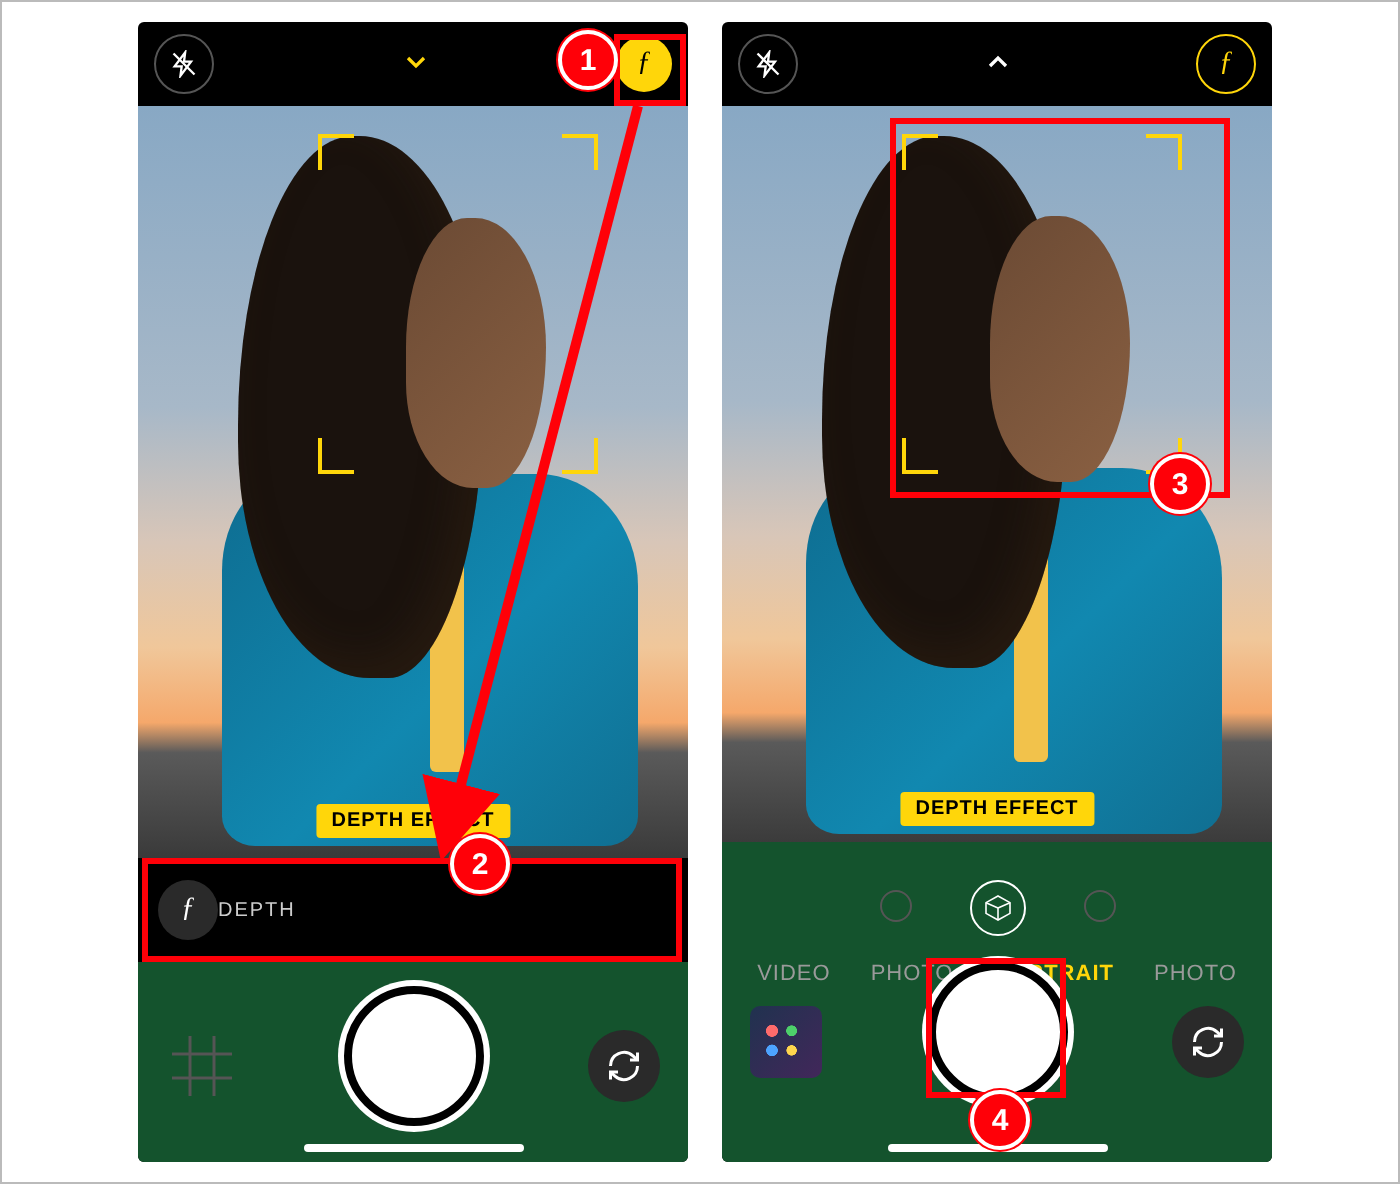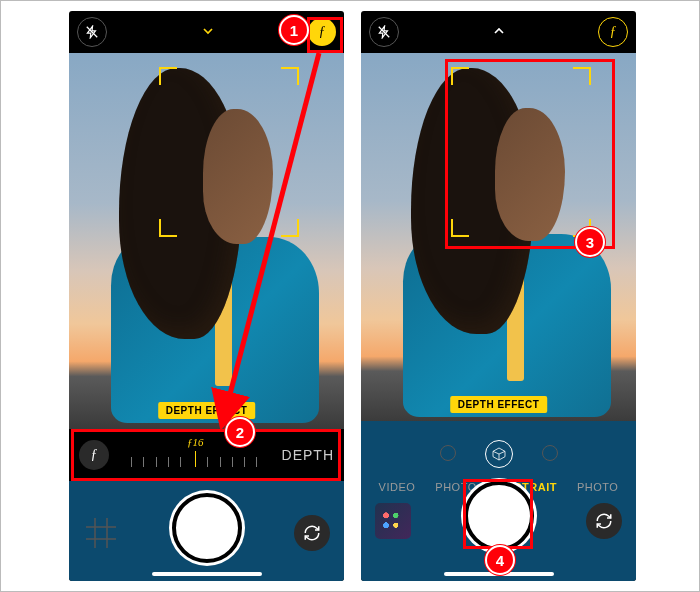--- a/index.html
+++ b/index.html
@@ -29,22 +29,22 @@
   .corner.bl{bottom:0;left:0;border-right:none;border-top:none}
   .corner.br{bottom:0;right:0;border-left:none;border-top:none}
   .badge{position:absolute;bottom:10px;left:50%;transform:translateX(-50%);background:#ffd60a;color:#000;font-size:10px;font-weight:600;letter-spacing:.5px;padding:3px 8px;border-radius:2px}
   
   .depthrow{position:absolute;left:0;right:0;top:418px;height:52px;background:#000;display:flex;align-items:center;color:#fff;padding:0 10px;box-sizing:border-box}
   .depthrow .ficon{width:30px;height:30px;border-radius:50%;background:#2a2a2a;color:#fff;display:flex;align-items:center;justify-content:center;font-family:serif;font-style:italic;font-size:14px}
   .ticks{flex:1;position:relative;height:30px;margin:0 10px}
   .tick{position:absolute;bottom:3px;width:1px;height:10px;background:#777}
   .tick.tall{height:16px;background:#ffd60a}
   .fval{position:absolute;top:-4px;left:50%;transform:translateX(-50%);color:#ffd60a;font-size:11px;font-family:serif;font-style:italic}
-  .depthlabel{font-size:14px;letter-spacing:1px;color:#ccc}
-  .bottombar{position:absolute;left:0;right:0;bottom:0;background:#0c4a6e}
+  .depthlabel{font-size:10px;letter-spacing:1px;color:#ccc}
+  .bottombar{position:absolute;left:0;right:0;bottom:0;background:#14532d}
   .phone.left .bottombar{height:100px}
   .phone.right .bottombar{height:160px}
   .shutter{position:absolute;left:50%;transform:translateX(-50%);width:62px;height:62px;border-radius:50%;background:#fff;border:4px solid #000;box-shadow:0 0 0 3px #fff}
   .phone.left .shutter{bottom:18px}
   .phone.right .shutter{bottom:30px}
   .switch{position:absolute;right:14px;width:36px;height:36px;border-radius:50%;background:#2a2a2a;color:#fff;display:flex;align-items:center;justify-content:center;font-size:16px}
   .phone.left .switch{bottom:30px}
   .phone.right .switch{bottom:42px}
   .grid{position:absolute;left:14px;bottom:30px;width:36px;height:36px;color:#555}
   .grid svg{width:100%;height:100%}
@@ -95,34 +95,20 @@
       <div class="focusbox" style="top:14px;left:90px;width:140px;height:170px">
         <div class="corner tl"></div>
           <div class="corner tr"></div>
           <div class="corner bl"></div>
           <div class="corner br"></div>
       </div>
       <div class="badge">DEPTH EFFECT</div>
     </div>
     <div class="depthrow">
       <div class="ficon">ƒ</div>
-      <div class="ticks">
-        <span class="fval">ƒ16</span>
-        <div class="tick" style="left:8%"></div>
-          <div class="tick" style="left:16%"></div>
-          <div class="tick" style="left:24%"></div>
-          <div class="tick" style="left:32%"></div>
-          <div class="tick" style="left:40%"></div>
-        <div class="tick tall" style="left:50%"></div>
-        <div class="tick" style="left:58%"></div>
-          <div class="tick" style="left:66%"></div>
-          <div class="tick" style="left:74%"></div>
-          <div class="tick" style="left:82%"></div>
-          <div class="tick" style="left:90%"></div>
-      </div>
       <div class="depthlabel">DEPTH</div>
     </div>
     <div class="bottombar">
       <div class="grid"><svg viewBox="0 0 24 24" fill="none" stroke="currentColor" stroke-width="1">
             <line x1="8" y1="2" x2="8" y2="22"></line>
             <line x1="16" y1="2" x2="16" y2="22"></line>
             <line x1="2" y1="8" x2="22" y2="8"></line>
             <line x1="2" y1="16" x2="22" y2="16"></line>
           </svg></div>
       <div class="shutter"></div>

